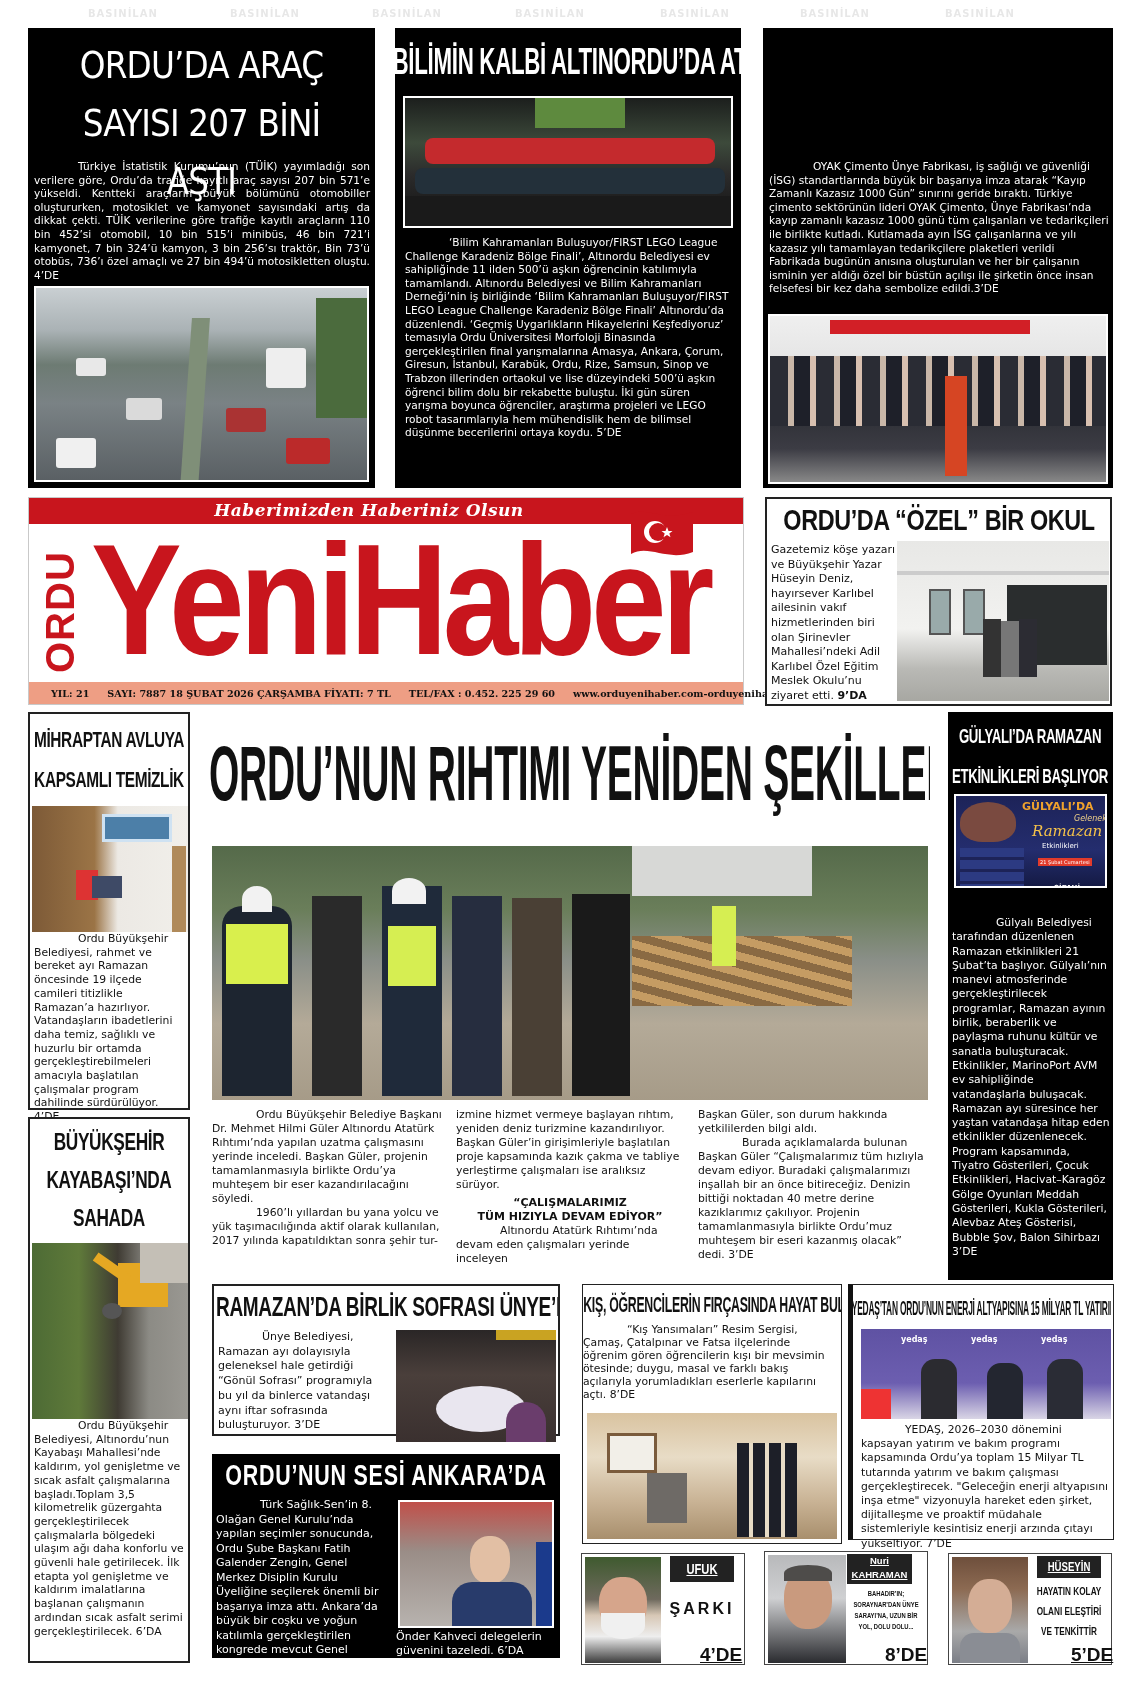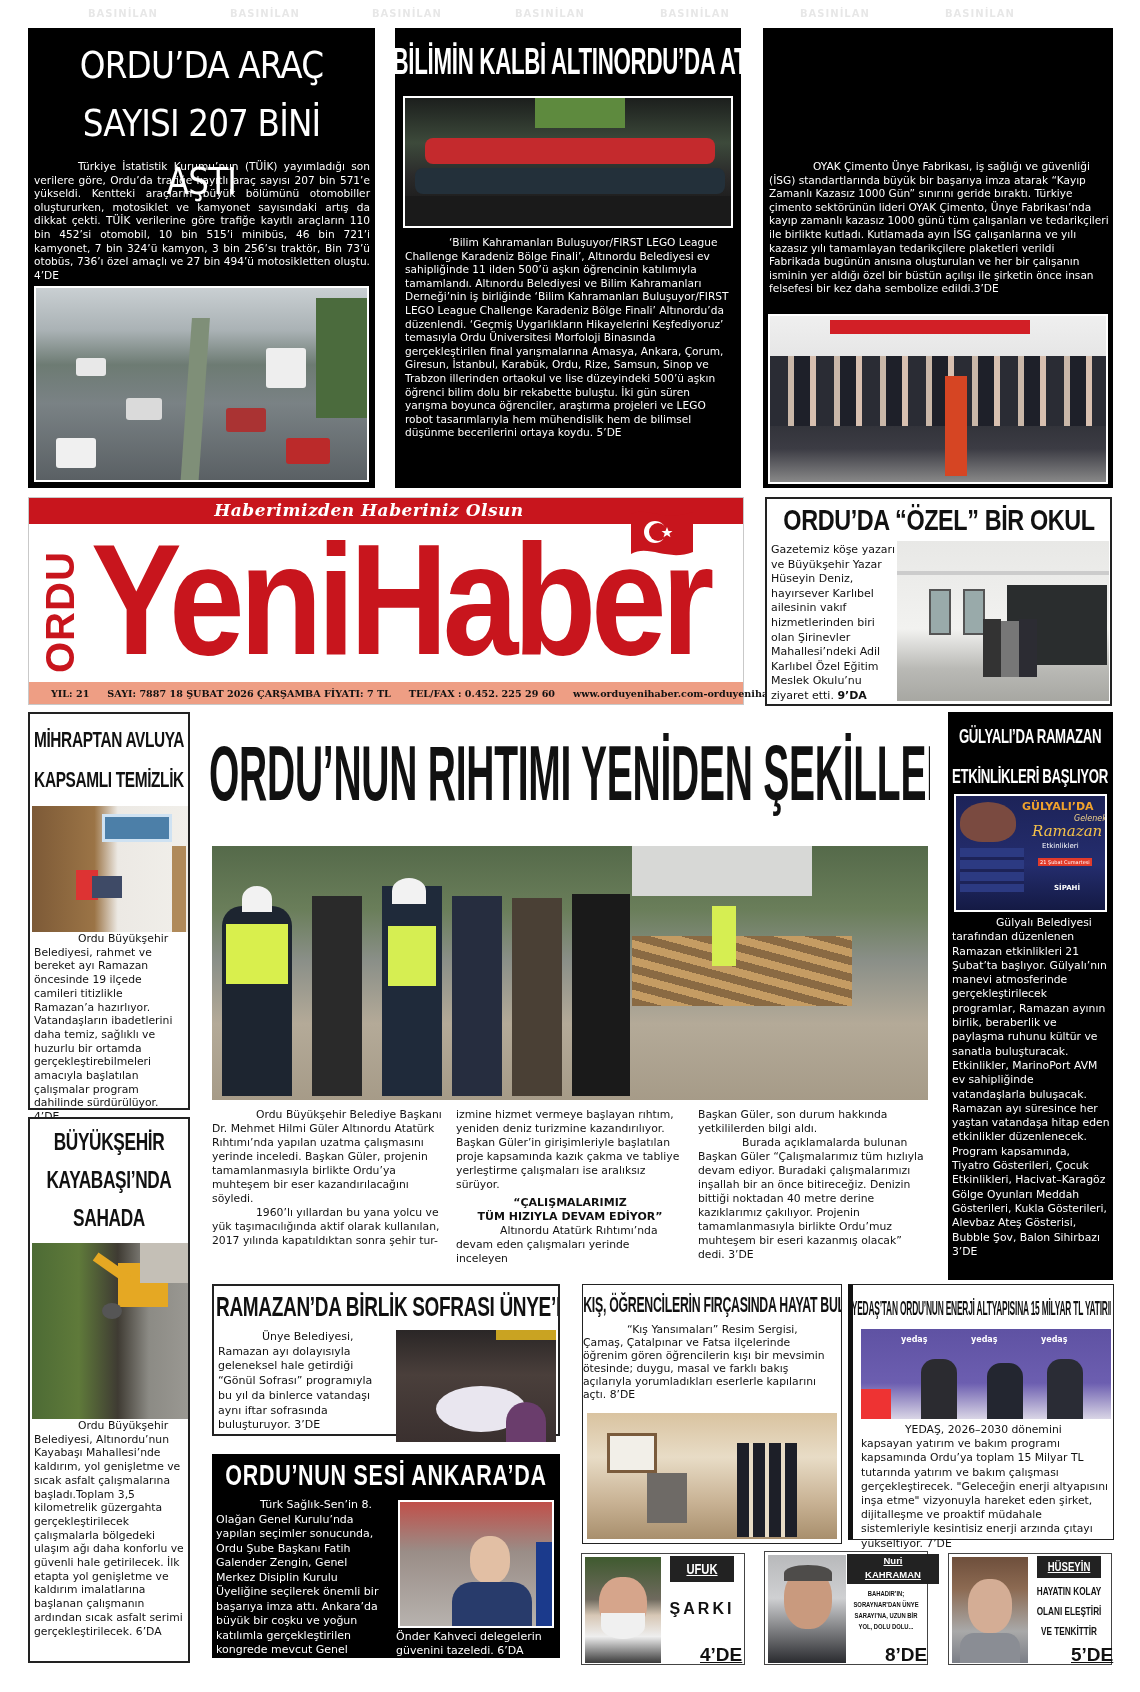--- a/index.html
+++ b/index.html
@@ -183,21 +183,21 @@
     <p class="body-txt" style="font-size:10.8px;line-height:14px;"><span>Başkan Güler, son durum hakkında yetkililerden bilgi aldı.</span></p>
     <p class="body-txt" style="font-size:10.8px;line-height:14px;"><span class="ind"></span><span>Burada açıklamalarda bulunan Başkan Güler “Çalışmalarımız tüm hızlıyla devam ediyor. Buradaki çalışmalarımızı inşallah bir an önce bitireceğiz. Denizin bittiği noktadan 40 metre derine kazıklarımız çakılıyor. Projenin tamamlanmasıyla birlikte Ordu’muz muhteşem bir eseri kazanmış olacak” dedi.  3’DE</span></p>
   </div>
 </section>
 
 <section class="abs blk" style="left:948px;top:712px;width:165px;height:568px;">
   <div class="abs" style="left:0;top:4px;width:165px;">
     <span class="hl-cond" style="font-size:20px;line-height:40px;transform:scaleX(0.66);white-space:nowrap;width:250px;margin-left:-43px;">GÜLYALI’DA RAMAZAN</span>
     <span class="hl-cond" style="font-size:20px;line-height:40px;transform:scaleX(0.66);white-space:nowrap;width:250px;margin-left:-43px;">ETKİNLİKLERİ BAŞLIYOR</span>
   </div>
-  <div class="photo" style="left:6px;top:82px;width:153px;height:118px;border:2px solid #fff;background:linear-gradient(180deg,#1d2358 0%,#242d6e 60%,#141a44 100%);">
+  <div class="photo" style="left:6px;top:82px;width:153px;height:94px;border:2px solid #fff;background:linear-gradient(180deg,#1d2358 0%,#242d6e 60%,#141a44 100%);">
     <div class="abs" style="left:4px;top:6px;width:56px;height:40px;background:#7a4a40;border-radius:50% 50% 40% 40%;"></div>
     <div class="abs" style="left:66px;top:4px;font-size:11px;font-weight:700;color:#f0a22c;">GÜLYALI’DA</div>
     <div class="abs" style="left:82px;top:18px;font-size:8px;font-style:italic;color:#f1d28a;margin-left:36px;">Geleneksel</div>
     <div class="abs" style="left:76px;top:26px;font-family:'DejaVu Serif',serif;font-size:15px;font-style:italic;color:#f5c24a;">Ramazan</div>
     <div class="abs" style="left:86px;top:46px;font-size:7px;color:#fff;text-align:right;">Etkinlikleri</div>
     <div class="abs" style="left:82px;top:62px;font-size:5px;background:#e23b2b;color:#fff;padding:1px 2px;">21 Şubat Cumartesi</div>
     <div class="abs" style="left:98px;top:88px;font-size:7px;color:#fff;font-weight:700;">SİPAHİ</div>
     <div class="abs" style="left:4px;top:52px;width:64px;height:44px;background:repeating-linear-gradient(180deg,#2c3a82 0 9px,#1d2358 9px 12px);"></div>
   </div>
   <p class="abs body-txt" style="left:4px;top:204px;width:158px;font-size:10.8px;line-height:14.3px;"><span class="ind"></span><span>Gülyalı Belediyesi tarafından düzenlenen Ramazan etkinlikleri 21 Şubat’ta başlıyor. Gülyalı’nın manevi atmosferinde gerçekleştirilecek programlar, Ramazan ayının birlik, beraberlik ve paylaşma ruhunu kültür ve sanatla buluşturacak. Etkinlikler, MarinoPort AVM ev sahipliğinde vatandaşlarla buluşacak. Ramazan ayı süresince her yaştan vatandaşa hitap eden etkinlikler düzenlenecek. Program kapsamında, Tiyatro Gösterileri, Çocuk Etkinlikleri, Hacivat–Karagöz Gölge Oyunları Meddah Gösterileri, Kukla Gösterileri, Alevbaz Ateş Gösterisi, Bubble Şov, Balon Sihirbazı  3’DE</span></p>
@@ -264,21 +264,21 @@
   <div class="col-name" style="left:80px;top:2px;width:80px;height:26px;line-height:26px;font-size:14px;transform:scaleX(0.8);">UFUK ERSOY</div>
   <div class="col-title" style="left:80px;top:46px;width:80px;font-size:16px;letter-spacing:3px;">ŞARKI</div>
   <div class="col-page" style="left:118px;top:90px;text-decoration:underline;">4’DE</div>
 </div>
 
 <div class="col-card" style="left:764px;top:1551px;width:164px;height:114px;">
   <div class="col-photo" style="width:78px;height:108px;background:linear-gradient(180deg,#b8b9bb 0%,#cfd0d2 40%,#2a2b2f 100%);">
     <div class="abs" style="left:16px;top:14px;width:48px;height:60px;background:#c99a7e;border-radius:45%;"></div>
     <div class="abs" style="left:16px;top:10px;width:48px;height:16px;background:#4e4c4a;border-radius:50% 50% 0 0;"></div>
   </div>
-  <div class="col-name" style="left:82px;top:2px;width:92px;height:30px;font-size:9.5px;line-height:14px;">
+  <div class="col-name" style="left:82px;top:2px;width:65px;height:30px;font-size:9.5px;line-height:14px;">
     <span style="display:block;">Nuri</span>
     <span style="display:block;">KAHRAMAN</span>
   </div>
   <div class="col-title" style="left:82px;top:36px;width:78px;font-size:6.5px;line-height:11px;transform:scaleX(0.9);">BAHADIR’IN; SORAYNAR’DAN ÜNYE SARAYI’NA, UZUN BİR YOL, DOLU DOLU...</div>
   <div class="col-page" style="left:120px;top:92px;">8’DE</div>
 </div>
 
 <div class="col-card" style="left:948px;top:1553px;width:164px;height:112px;">
   <div class="col-photo" style="width:76px;height:106px;background:linear-gradient(180deg,#6e4f3c 0%,#8c6a52 30%,#a9a9a9 70%,#7b7e86 100%);">
     <div class="abs" style="left:16px;top:22px;width:44px;height:54px;background:#d4ad95;border-radius:45%;"></div>

